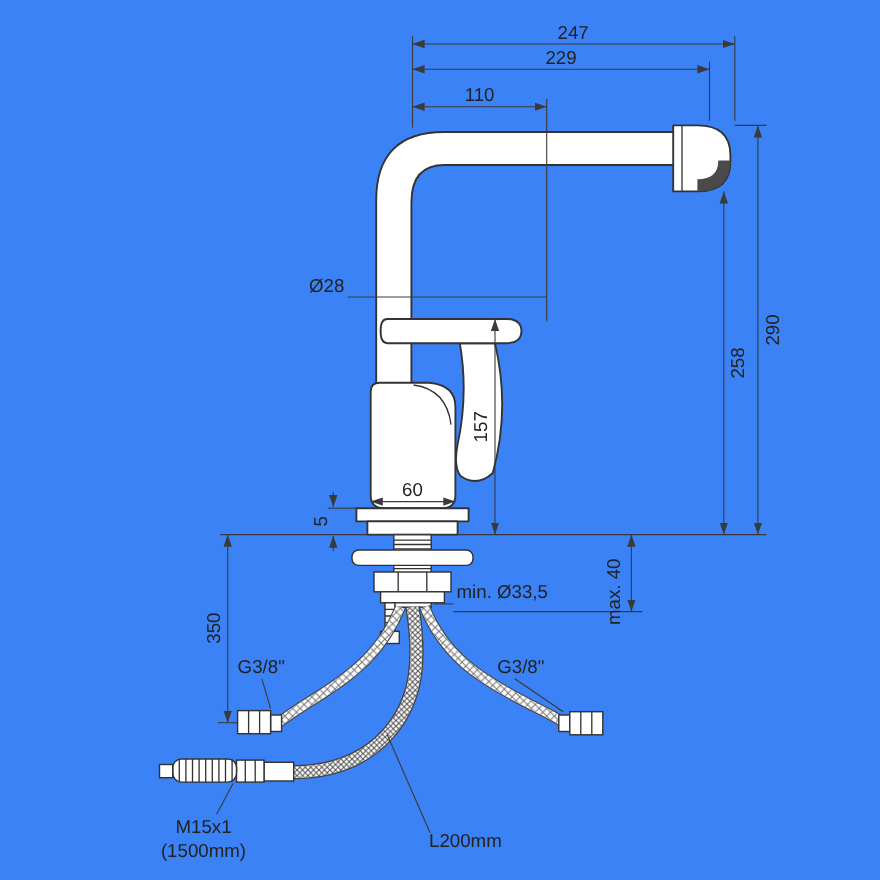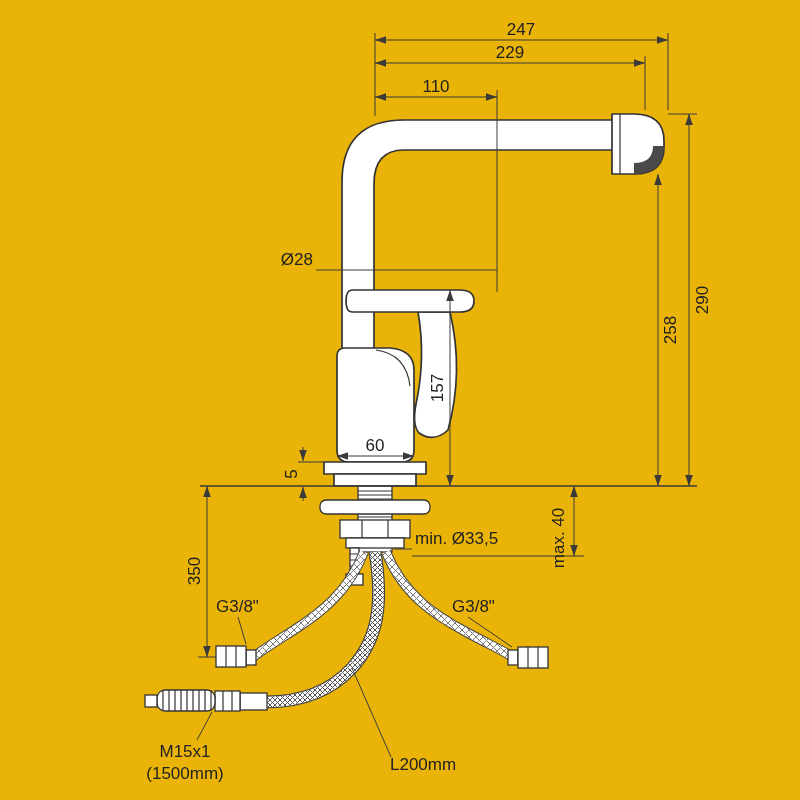--- a/index.html
+++ b/index.html
@@ -1,16 +1,16 @@
 <!DOCTYPE html>
 <html><head>
 <meta charset="utf-8">
 <style>
   html,body{margin:0;padding:0;background:#fff;}
-  .canvas{position:relative;width:800px;height:800px;background:#eab308;overflow:hidden;}
+  .canvas{position:relative;width:800px;height:800px;background:#3b82f6;overflow:hidden;}
   svg{position:absolute;left:0;top:0;}
   text{font-family:"Liberation Sans","DejaVu Sans",sans-serif;font-size:17px;fill:#222222;}
   .thin{stroke:#3a3a3a;stroke-width:1;fill:none;}
   .dim{stroke:#3a3a3a;stroke-width:1;fill:none;}
   .outline{stroke:#333333;stroke-width:1.7;fill:#ffffff;stroke-linejoin:round;}
   .detail{stroke:#333333;stroke-width:1.2;fill:none;}
   .hw{stroke:#333333;stroke-width:1.3;fill:#ffffff;}
 </style>
 </head>
 <body>

